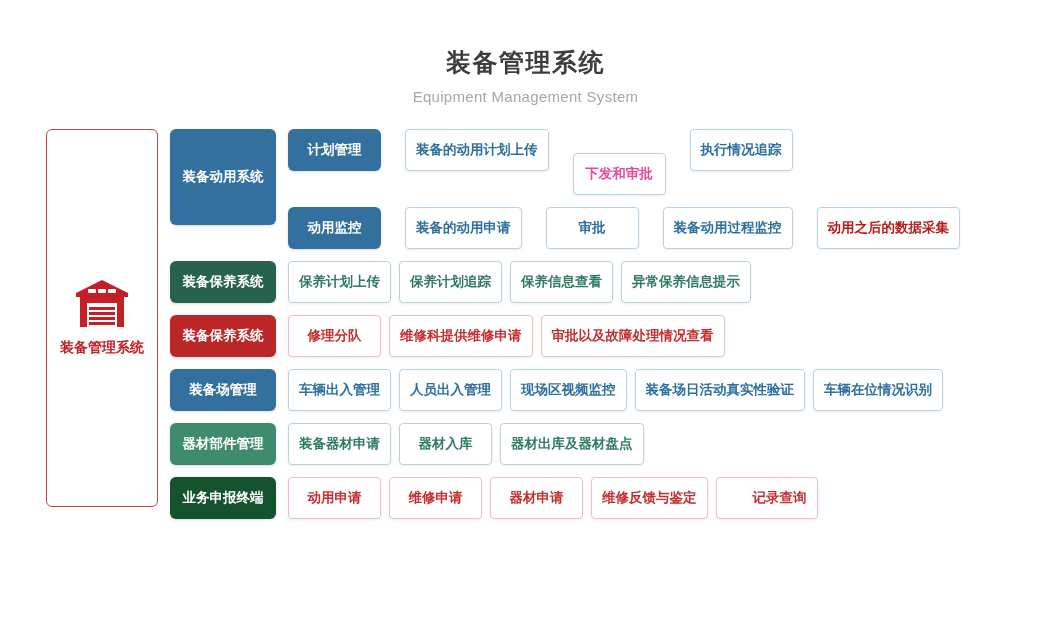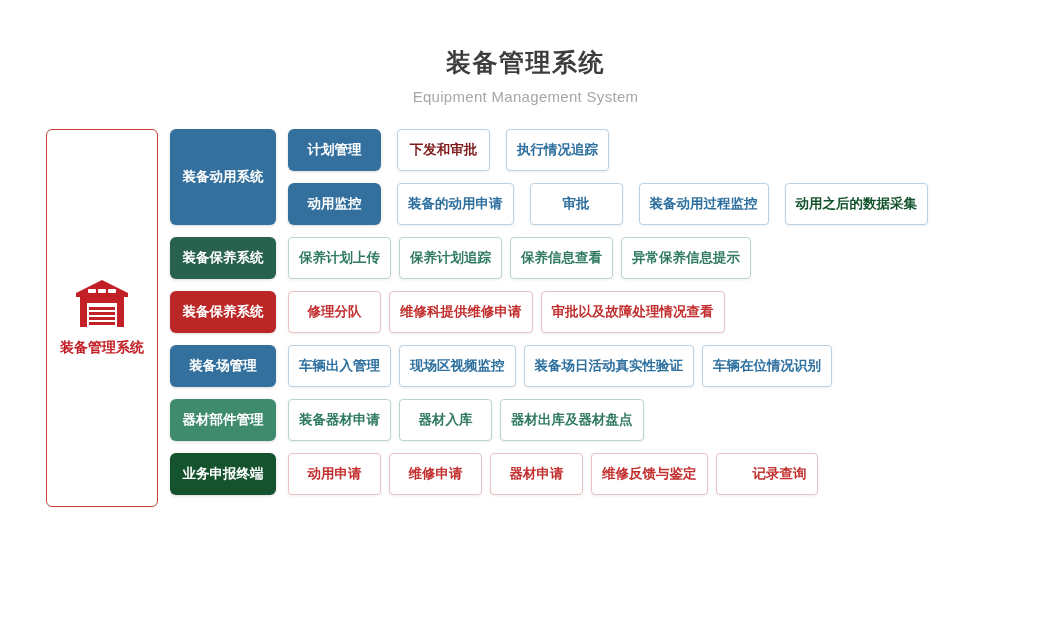--- a/index.html
+++ b/index.html
@@ -13,21 +13,21 @@
     border-radius:6px;background:#fff;display:flex;flex-direction:column;align-items:center;justify-content:center;}
   .root-icon{color:#c22026;display:block;}
   .root-label{margin-top:10px;font-size:14px;font-weight:bold;color:#c22026;white-space:nowrap;}
   .rows{display:flex;flex-direction:column;gap:12px;margin-left:12px;}
   .grow{display:flex;align-items:flex-start;gap:8px;}
   .cat{box-sizing:border-box;flex:none;width:106px;height:42px;margin-right:4px;border-radius:6px;
     color:#fff;font-size:13.5px;font-weight:bold;display:flex;align-items:center;justify-content:center;
     white-space:nowrap;box-shadow:0 1px 3px rgba(0,0,0,.15);}
   .cat.tall{height:96px;}
   .subcol{display:flex;flex-direction:column;gap:12px;}
-  .subrow{display:flex;gap:16px;align-items:flex-start;}
+  .subrow{display:flex;gap:24px;align-items:flex-start;}
   .subcat{box-sizing:border-box;flex:none;width:93px;height:42px;border-radius:6px;color:#fff;
     font-size:13.5px;font-weight:bold;display:flex;align-items:center;justify-content:center;
     white-space:nowrap;box-shadow:0 1px 3px rgba(0,0,0,.15);}
   .leaf{box-sizing:border-box;flex:none;min-width:93px;height:42px;padding:0 10px;border:1px solid #ccc;
     border-radius:4px;background:#fff;font-size:13.5px;font-weight:bold;display:flex;align-items:center;
     justify-content:center;white-space:nowrap;box-shadow:0 1px 3px rgba(0,0,0,.07);}
 </style>
 </head>
 <body>
 
@@ -52,48 +52,50 @@
         <rect x="15" y="43" width="26" height="3" fill="currentColor"></rect>
       </svg>
       <div class="root-label" style="color: rgb(194, 32, 38);">装备管理系统</div>
     </div>
     <div class="rows" id="rows">
         <div class="grow">
           <div class="cat tall" style="background: rgb(51, 112, 157);">装备动用系统</div>
           <div class="subcol">
             <div class="subrow">
               <div class="subcat" style="background: rgb(51, 112, 157);">计划管理</div>
-              <div class="leaf" style="color: #7f1d1d; border-color: rgb(185, 211, 228);">下发和审批</div>
+              <div class="leaf" style="color: rgb(45, 111, 158); border-color: rgb(185, 211, 228);">装备的动用计划上传</div>
+              <div class="leaf" style="color: #ec4899; border-color: rgb(185, 211, 228); margin-top: 24px;">下发和审批</div>
               <div class="leaf" style="color: rgb(45, 111, 158); border-color: rgb(185, 211, 228);">执行情况追踪</div>
             </div>
             <div class="subrow">
               <div class="subcat" style="background: rgb(51, 112, 157);">动用监控</div>
               <div class="leaf" style="color: rgb(45, 111, 158); border-color: rgb(185, 211, 228);">装备的动用申请</div>
               <div class="leaf" style="color: rgb(45, 111, 158); border-color: rgb(185, 211, 228);">审批</div>
               <div class="leaf" style="color: rgb(45, 111, 158); border-color: rgb(185, 211, 228);">装备动用过程监控</div>
-              <div class="leaf" style="color: #14532d; border-color: rgb(185, 211, 228);">动用之后的数据采集</div>
+              <div class="leaf" style="color: #b91c1c; border-color: rgb(185, 211, 228);">动用之后的数据采集</div>
             </div>
           </div>
         </div>
         <div class="grow">
           <div class="cat" style="background: rgb(40, 98, 78);">装备保养系统</div>
           <div class="leaf" style="color: rgb(47, 122, 96); border-color: rgb(186, 214, 201);">保养计划上传</div>
           <div class="leaf" style="color: rgb(47, 122, 96); border-color: rgb(186, 214, 201);">保养计划追踪</div>
           <div class="leaf" style="color: rgb(47, 122, 96); border-color: rgb(186, 214, 201);">保养信息查看</div>
           <div class="leaf" style="color: rgb(47, 122, 96); border-color: rgb(186, 214, 201);">异常保养信息提示</div>
         </div>
         <div class="grow">
           <div class="cat" style="background: rgb(187, 39, 39);">装备保养系统</div>
           <div class="leaf" style="color: rgb(195, 47, 47); border-color: rgb(234, 194, 194);">修理分队</div>
           <div class="leaf" style="color: rgb(195, 47, 47); border-color: rgb(234, 194, 194);">维修科提供维修申请</div>
           <div class="leaf" style="color: rgb(195, 47, 47); border-color: rgb(234, 194, 194);">审批以及故障处理情况查看</div>
         </div>
         <div class="grow">
           <div class="cat" style="background: rgb(51, 112, 157);">装备场管理</div>
           <div class="leaf" style="color: rgb(45, 111, 158); border-color: rgb(185, 211, 228);">车辆出入管理</div>
+          <div class="leaf" style="color: rgb(45, 111, 158); border-color: rgb(185, 211, 228);">人员出入管理</div>
           <div class="leaf" style="color: rgb(45, 111, 158); border-color: rgb(185, 211, 228);">现场区视频监控</div>
           <div class="leaf" style="color: rgb(45, 111, 158); border-color: rgb(185, 211, 228);">装备场日活动真实性验证</div>
           <div class="leaf" style="color: rgb(45, 111, 158); border-color: rgb(185, 211, 228);">车辆在位情况识别</div>
         </div>
         <div class="grow">
           <div class="cat" style="background: rgb(63, 139, 110);">器材部件管理</div>
           <div class="leaf" style="color: rgb(47, 122, 96); border-color: rgb(186, 214, 201);">装备器材申请</div>
           <div class="leaf" style="color: rgb(47, 122, 96); border-color: rgb(186, 214, 201);">器材入库</div>
           <div class="leaf" style="color: rgb(47, 122, 96); border-color: rgb(186, 214, 201);">器材出库及器材盘点</div>
         </div>

